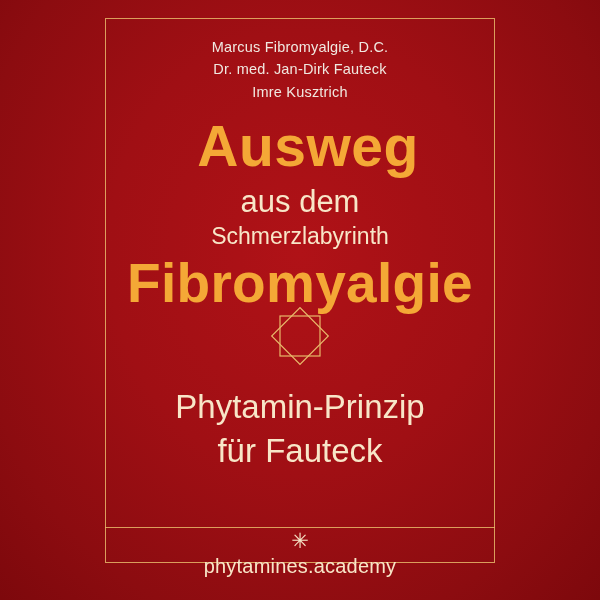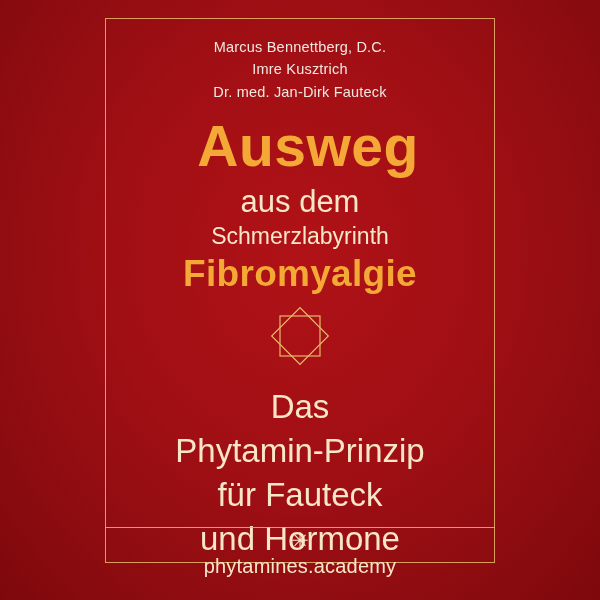--- a/index.html
+++ b/index.html
@@ -63,21 +63,21 @@
     line-height: 1.25;
     margin-top: 8px;
   }
   .t-sub2 {
     color: #f8e6c8;
     font-size: 23px;
     line-height: 1.25;
   }
   .t-main2 {
     color: #f4a836;
-    font-size: 37px;
+    font-size: 55px;
     font-weight: bold;
     line-height: 1.05;
     margin-top: 4px;
     letter-spacing: 0.3px;
   }
   .ornament {
     position: absolute;
     left: 50%;
     top: 305px;
     width: 62px;
@@ -131,44 +131,42 @@
   }
 </style>
 </head>
 <body>
 
 <div class="cover">
 
   <div class="frame"></div>
 
   <div class="authors">
-    <div>Marcus Bennettberg, D.C.</div>
+    <div>Marcus Fibromyalgie, D.C.</div>
+    <div>Dr. med. Jan-Dirk Fauteck</div>
     <div>Imre Kusztrich</div>
-    <div>Dr. med. Jan-Dirk Fauteck</div>
   </div>
 
   <div class="title-block">
     <div class="t-main1">Ausweg</div>
     <div class="t-sub1">aus dem</div>
     <div class="t-sub2">Schmerzlabyrinth</div>
     <div class="t-main2">Fibromyalgie</div>
   </div>
 
   <div class="ornament">
     <svg width="62" height="62" viewBox="0 0 62 62">
       <rect x="11" y="11" width="40" height="40" fill="none" stroke="#e8b96a" stroke-width="1.2"></rect>
       <rect x="11" y="11" width="40" height="40" fill="none" stroke="#e8b96a" stroke-width="1.2" transform="rotate(45 31 31)"></rect>
     </svg>
   </div>
 
   <div class="subtitle-block">
-    <div>Das</div>
     <div>Phytamin-Prinzip</div>
     <div>für Fauteck</div>
-    <div>und Hormone</div>
   </div>
 
   <div class="divider"></div>
 
   <div class="brand">
     <span class="brand-star">✳</span>
     <span class="brand-name">phytamines.academy</span>
   </div>
 
 </div>

